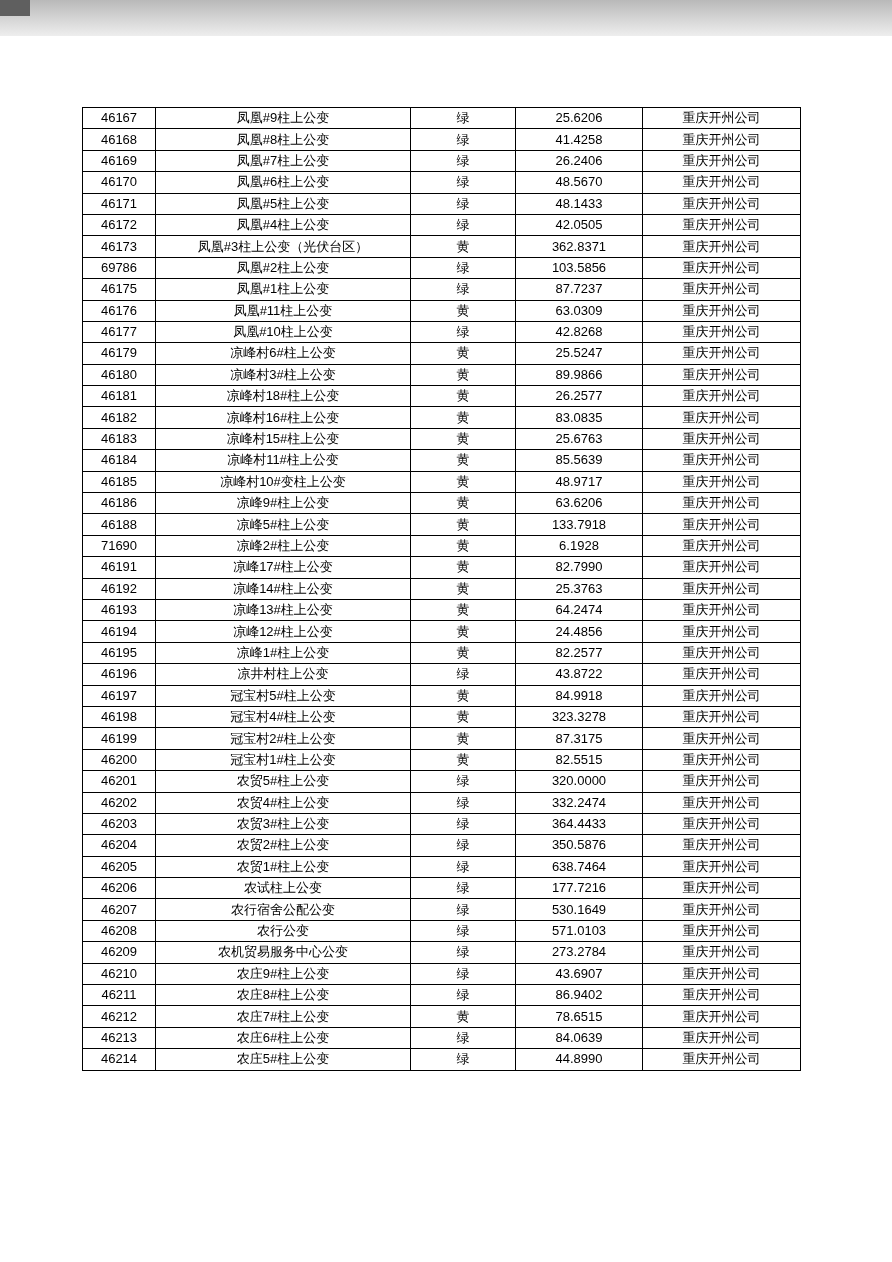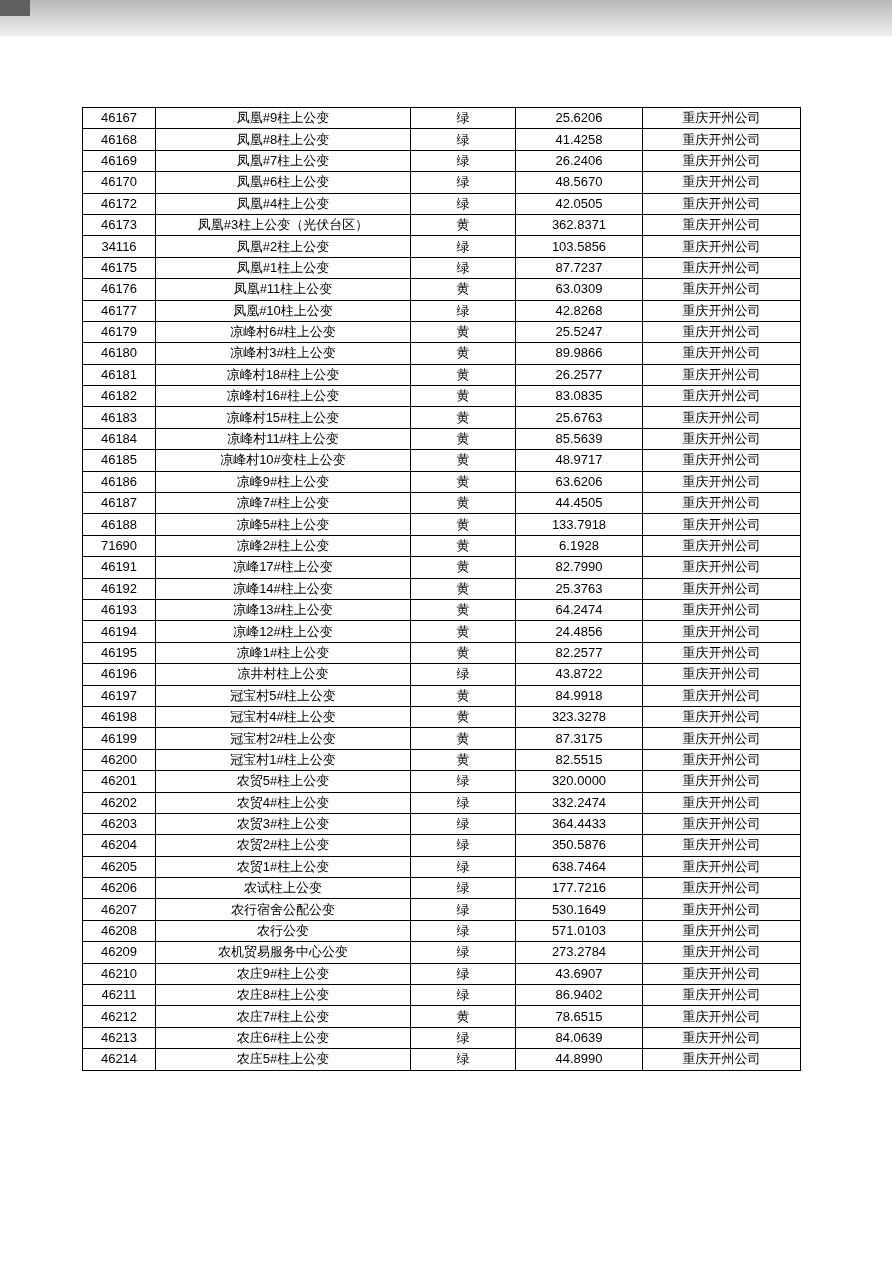--- a/index.html
+++ b/index.html
@@ -96,35 +96,42 @@
           <td>重庆开州公司</td>
         </tr>
         <tr>
           <td>46170</td>
           <td>凤凰#6柱上公变</td>
           <td>绿</td>
           <td>48.5670</td>
           <td>重庆开州公司</td>
         </tr>
         <tr>
+          <td>46171</td>
+          <td>凤凰#5柱上公变</td>
+          <td>绿</td>
+          <td>48.1433</td>
+          <td>重庆开州公司</td>
+        </tr>
+        <tr>
           <td>46172</td>
           <td>凤凰#4柱上公变</td>
           <td>绿</td>
           <td>42.0505</td>
           <td>重庆开州公司</td>
         </tr>
         <tr>
           <td>46173</td>
           <td>凤凰#3柱上公变（光伏台区）</td>
           <td>黄</td>
           <td>362.8371</td>
           <td>重庆开州公司</td>
         </tr>
         <tr>
-          <td>34116</td>
+          <td>69786</td>
           <td>凤凰#2柱上公变</td>
           <td>绿</td>
           <td>103.5856</td>
           <td>重庆开州公司</td>
         </tr>
         <tr>
           <td>46175</td>
           <td>凤凰#1柱上公变</td>
           <td>绿</td>
           <td>87.7237</td>
@@ -191,27 +198,20 @@
           <td>凉峰村10#变柱上公变</td>
           <td>黄</td>
           <td>48.9717</td>
           <td>重庆开州公司</td>
         </tr>
         <tr>
           <td>46186</td>
           <td>凉峰9#柱上公变</td>
           <td>黄</td>
           <td>63.6206</td>
-          <td>重庆开州公司</td>
-        </tr>
-        <tr>
-          <td>46187</td>
-          <td>凉峰7#柱上公变</td>
-          <td>黄</td>
-          <td>44.4505</td>
           <td>重庆开州公司</td>
         </tr>
         <tr>
           <td>46188</td>
           <td>凉峰5#柱上公变</td>
           <td>黄</td>
           <td>133.7918</td>
           <td>重庆开州公司</td>
         </tr>
         <tr>

